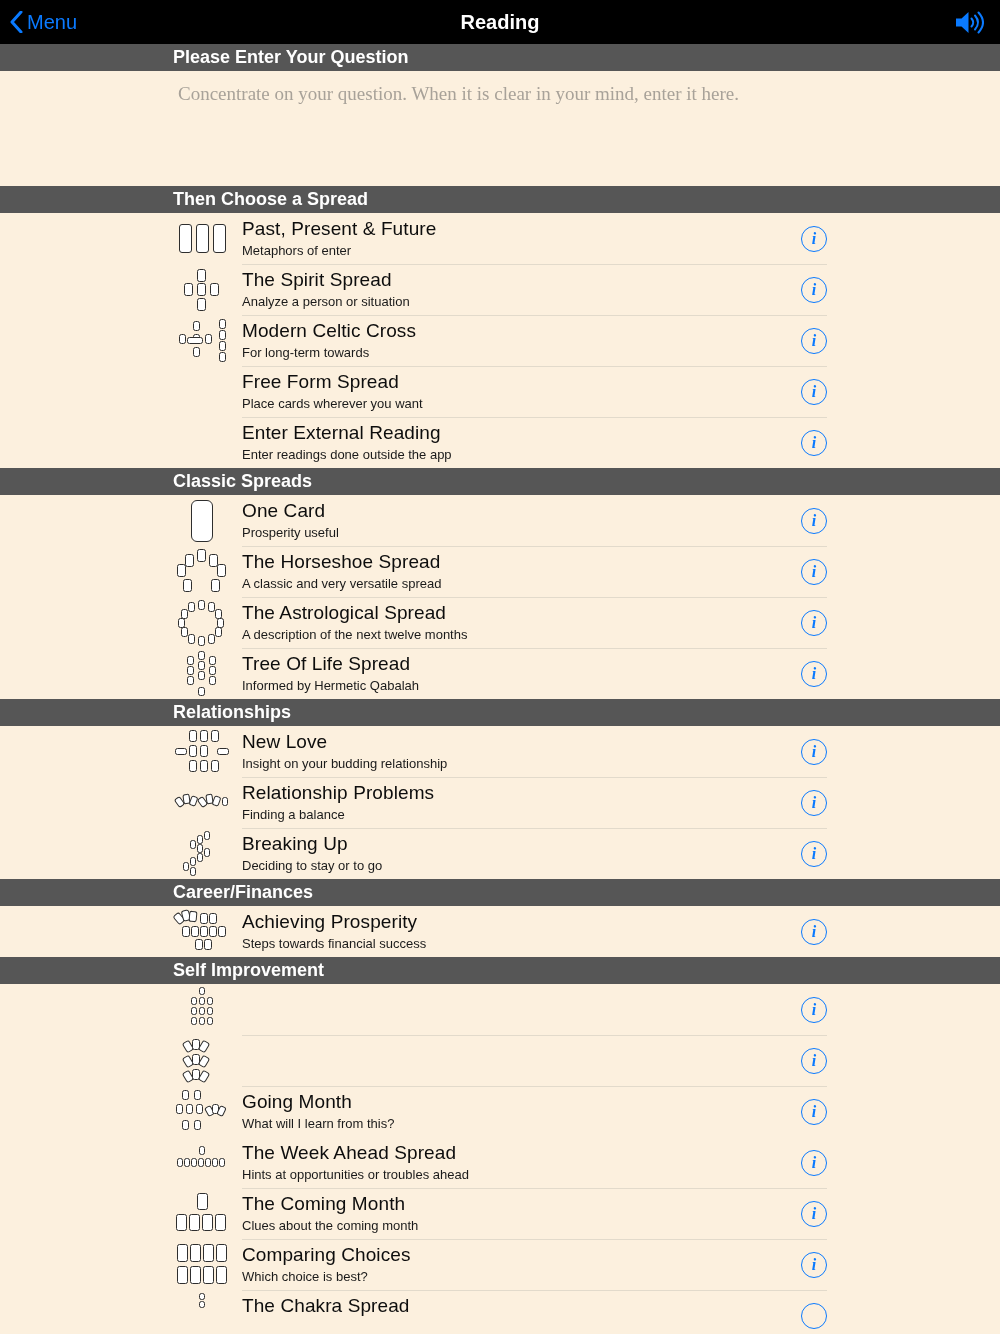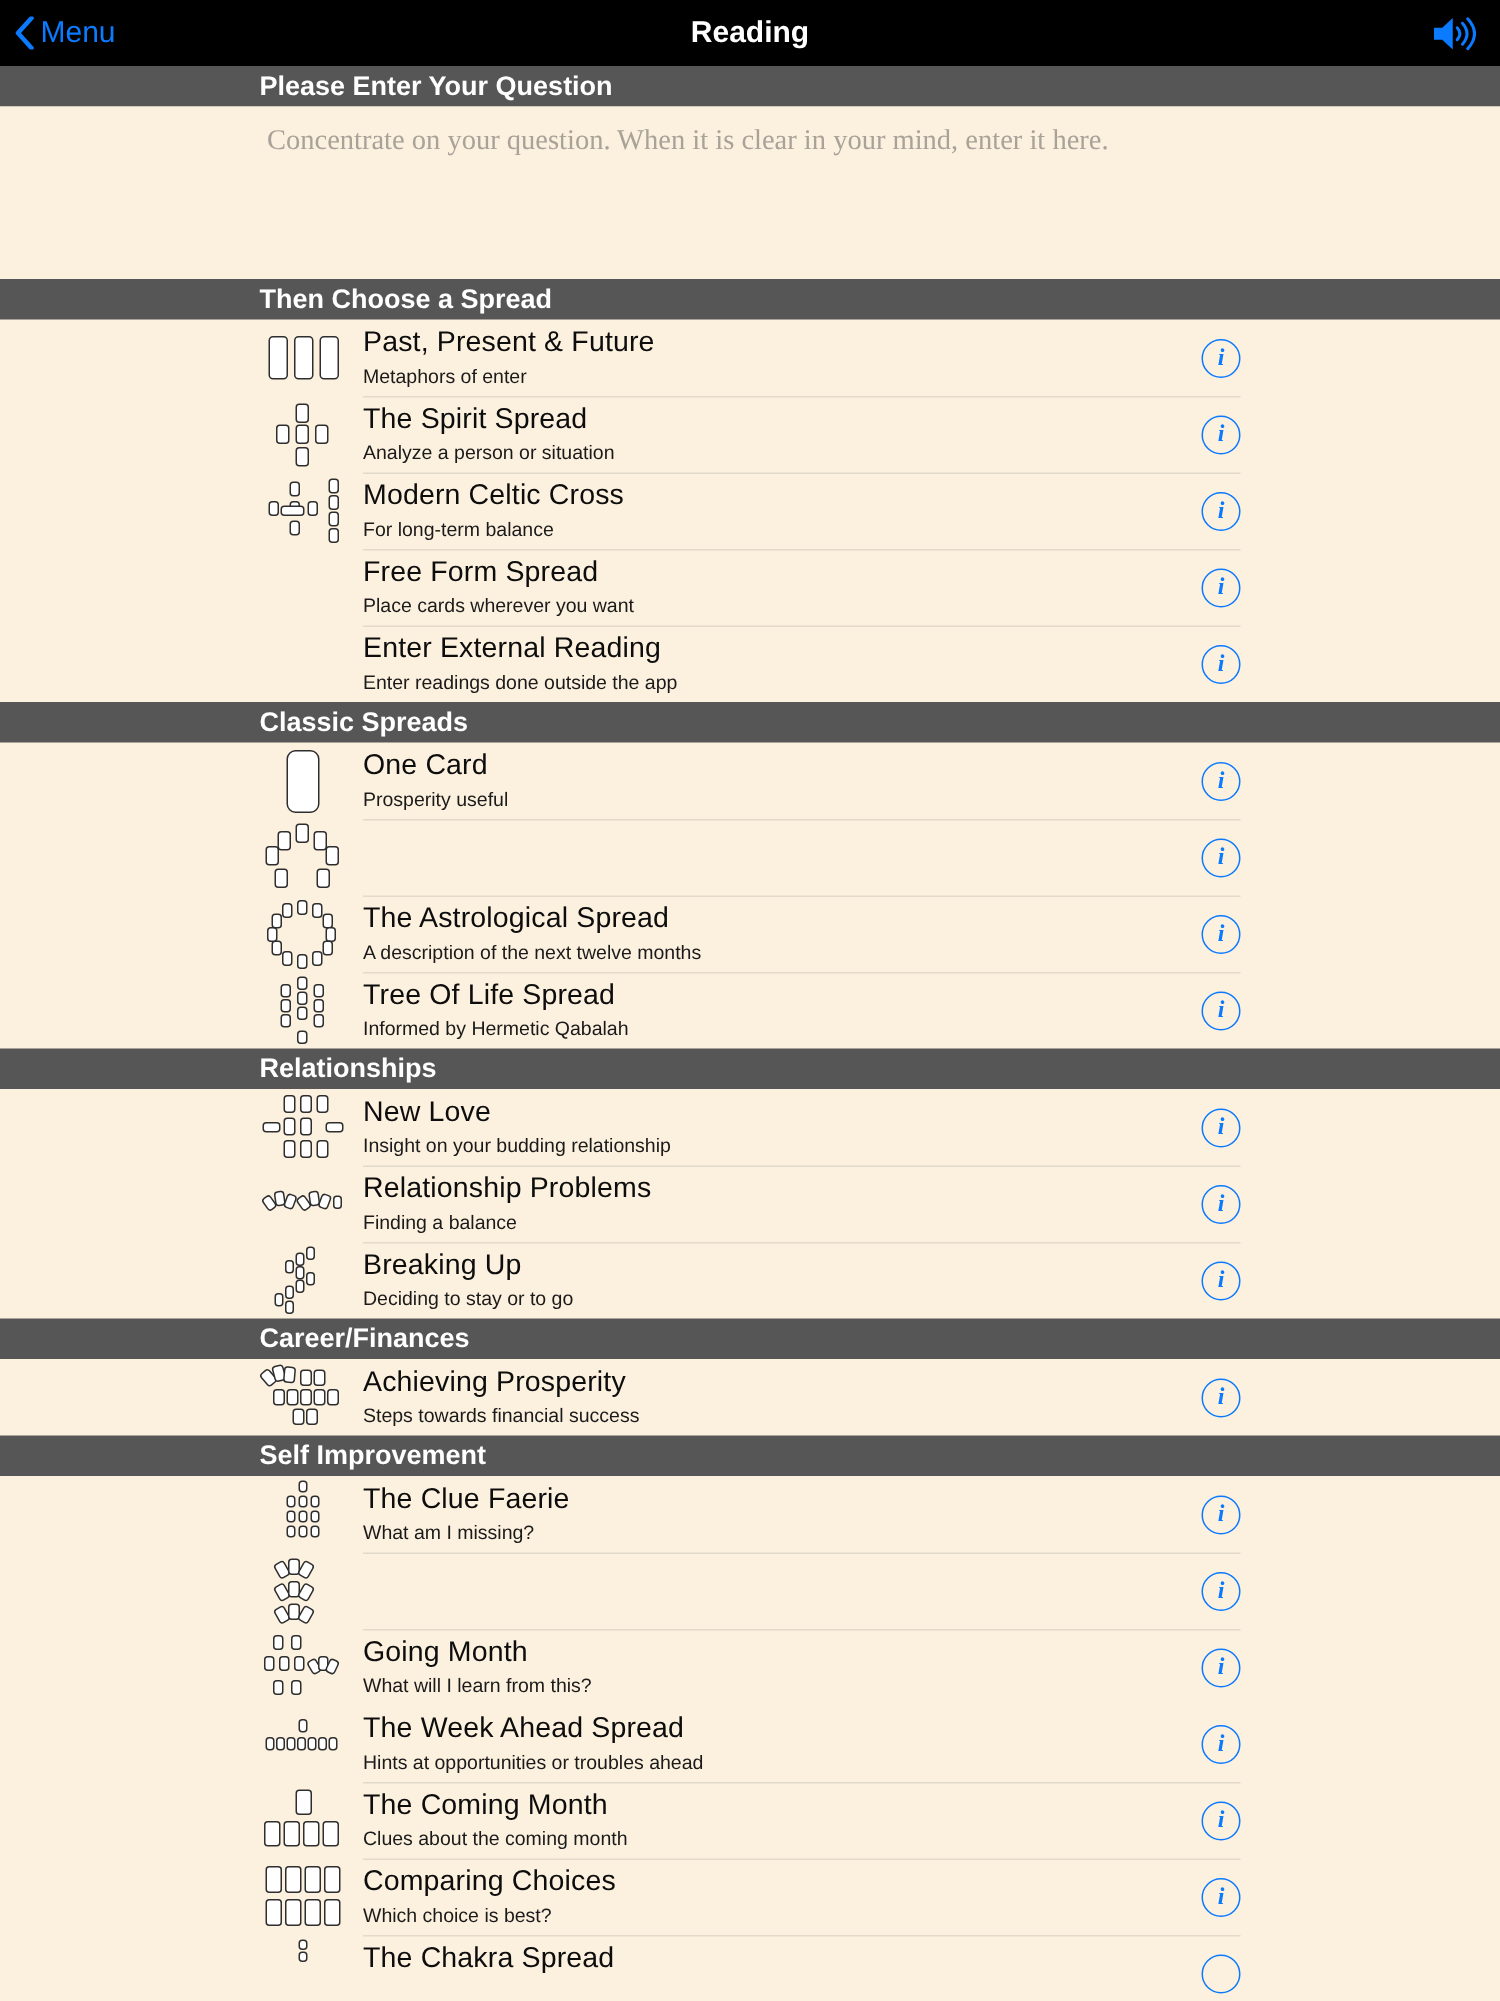--- a/index.html
+++ b/index.html
@@ -141,21 +141,21 @@
             <div class="card" style="left: 31px; top: 16px; width: 7px; height: 10px;"></div>
             <div class="card" style="left: 19px; top: 29px; width: 7px; height: 10px;"></div>
             <div class="card" style="left: 45px; top: 1px; width: 7px; height: 10px;"></div>
             <div class="card" style="left: 45px; top: 12px; width: 7px; height: 10px;"></div>
             <div class="card" style="left: 45px; top: 23px; width: 7px; height: 10px;"></div>
             <div class="card" style="left: 45px; top: 34px; width: 7px; height: 10px;"></div>
             <div class="card" style="left: 13px; top: 19px; width: 16px; height: 7px;"></div>
           </div>
     <div class="texts">
       <div class="title">Modern Celtic Cross</div>
-      <div class="subtitle">For long-term balance</div>
+      <div class="subtitle">For long-term towards</div>
     </div>
     <button class="info">
       <span class="info-i">i</span>
     </button>
   </div>
 
   <div class="row">
     <div class="icon"></div>
     <div class="texts">
       <div class="title">Free Form Spread</div>
@@ -200,20 +200,24 @@
   <div class="row">
     <div class="icon">
             <div class="card" style="left: 23px; top: 0px; width: 9px; height: 13px;"></div>
             <div class="card" style="left: 11px; top: 5px; width: 9px; height: 13px;"></div>
             <div class="card" style="left: 35px; top: 5px; width: 9px; height: 13px;"></div>
             <div class="card" style="left: 3px; top: 15px; width: 9px; height: 13px;"></div>
             <div class="card" style="left: 43px; top: 15px; width: 9px; height: 13px;"></div>
             <div class="card" style="left: 9px; top: 30px; width: 9px; height: 13px;"></div>
             <div class="card" style="left: 37px; top: 30px; width: 9px; height: 13px;"></div>
           </div>
+    <div class="texts">
+      <div class="title">The Horseshoe Spread</div>
+      <div class="subtitle">A classic and very versatile spread</div>
+    </div>
     <button class="info">
       <span class="info-i">i</span>
     </button>
   </div>
 
   <div class="row">
     <div class="icon">
             <div class="card" style="left: 24px; top: 0px; width: 7px; height: 10px;"></div>
             <div class="card" style="left: 34px; top: 2px; width: 7px; height: 10px;"></div>
             <div class="card" style="left: 41px; top: 9px; width: 7px; height: 10px;"></div>
@@ -371,24 +375,20 @@
             <div class="card" style="left: 17px; top: 10px; width: 6px; height: 8px;"></div>
             <div class="card" style="left: 25px; top: 10px; width: 6px; height: 8px;"></div>
             <div class="card" style="left: 33px; top: 10px; width: 6px; height: 8px;"></div>
             <div class="card" style="left: 17px; top: 20px; width: 6px; height: 8px;"></div>
             <div class="card" style="left: 25px; top: 20px; width: 6px; height: 8px;"></div>
             <div class="card" style="left: 33px; top: 20px; width: 6px; height: 8px;"></div>
             <div class="card" style="left: 17px; top: 30px; width: 6px; height: 8px;"></div>
             <div class="card" style="left: 25px; top: 30px; width: 6px; height: 8px;"></div>
             <div class="card" style="left: 33px; top: 30px; width: 6px; height: 8px;"></div>
           </div>
-    <div class="texts">
-      <div class="title">The Clue Faerie</div>
-      <div class="subtitle">What am I missing?</div>
-    </div>
     <button class="info">
       <span class="info-i">i</span>
     </button>
   </div>
 
   <div class="row">
     <div class="icon">
             <div class="card" style="left: 10px; top: 3px; width: 8px; height: 11px; transform: rotate(-30deg);"></div>
             <div class="card" style="left: 18px; top: 1px; width: 8px; height: 11px;"></div>
             <div class="card" style="left: 26px; top: 3px; width: 8px; height: 11px; transform: rotate(30deg);"></div>

